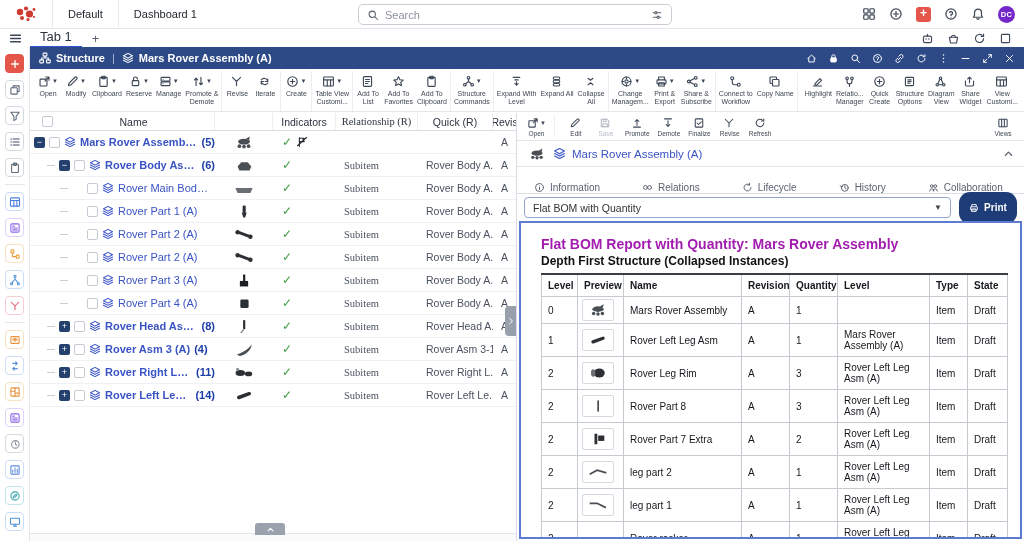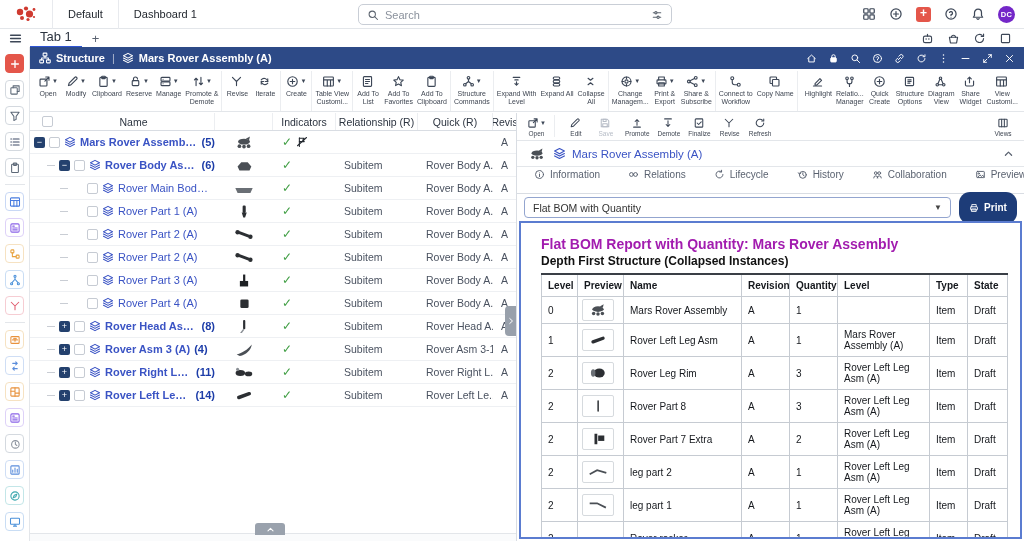--- a/index.html
+++ b/index.html
@@ -74,21 +74,21 @@
 
   
   .content { position:absolute; top:66px; left:0; width:994px; height:428px; display:flex; }
   .tree-panel { width:486px; position:relative; }
 
   
   .tree-head { height:18px; display:flex; align-items:center;
     border-bottom:1px solid #d9dde3; font-size:10.5px; color:#2c3440; }
   .th { display:flex; align-items:center; justify-content:center; height:100%;
     border-right:1px solid #eceef1; overflow:hidden; white-space:nowrap; }
-  .c0{width:185px;} .c1{width:58px;} .c2{width:63px;} .c3{width:82px;} .c4{width:75px;} .c5{width:23px; border-right:none;}
+  .c0{width:185px;} .c1{width:58px;} .c2{width:63px;} .c3{width:82px;font-family:Liberation Serif, serif;} .c4{width:75px;} .c5{width:23px; border-right:none;}
   .tree-head .c0 { justify-content:flex-start; padding-left:12px; }
   .tree-head .c0 .hlabel { flex:1; text-align:center; }
   .checkbox { width:11px; height:11px; border:1px solid #c6cbd3; border-radius:2px;
     background:#fff; flex:none; cursor:pointer; }
   .tr { height:23px; display:flex; align-items:center; border-bottom:1px solid #eef0f3;
     font-size:10.5px; color:#4a5260; }
   .tr .td { height:100%; display:flex; align-items:center; overflow:hidden; white-space:nowrap; }
   .namecell { gap:4px; }
   .expander { width:11px; height:11px; border-radius:2px; background:#24416e; color:#fff;
     font-size:9px; line-height:10px; text-align:center; flex:none; cursor:pointer; }
@@ -128,21 +128,21 @@
   .dp-btn .lb { font-size:6.5px; color:#3f4652; line-height:1.1; }
   .dp-btn.divider { border-right:1px solid #ebedf0; padding-right:8px; margin-right:6px; }
   .dp-btn.disabled .icrow, .dp-btn.disabled .lb { color:#b6bcc6; }
   .dp-views { margin-left:auto; }
   .dp-item { height:26px; border-bottom:1px solid #e3e6ea; display:flex;
     align-items:center; gap:6px; padding:0 10px; }
   .dp-item .thumb { width:20px; height:14px; }
   .dp-item .type-ic { width:13px; height:13px; }
   .dp-title { color:var(--link); font-size:11.5px; cursor:pointer; }
   .dp-collapse { margin-left:auto; width:11px; height:11px; color:#5a6270; cursor:pointer; }
-  .dp-tabs { height:27px; display:flex; align-items:flex-start; gap:6px;
+  .dp-tabs { height:27px; display:flex; align-items:flex-end; gap:20px;
     border-bottom:1px solid #d9dde3; padding:2px 6px 0; }
   .dp-tab { display:flex; align-items:center; gap:5px; padding:0 11px; font-size:10px;
     color:#5a6270; cursor:pointer; white-space:nowrap; }
   .dp-tab .ic { width:11px; height:11px; }
   .dp-tab.active { color:#2443b8; font-weight:bold; border:1px solid #d9dde3;
     border-bottom:3px solid var(--accent); border-radius:5px 5px 0 0; background:#fff; }
   .dp-selector { height:27px; display:flex; align-items:center; gap:8px; padding:3px 7px; }
   .selectbox { flex:1; height:21px; border:1px solid #93a5cf; border-radius:4px;
     display:flex; align-items:center; justify-content:space-between; padding:0 8px;
     font-size:10.5px; color:#333; cursor:pointer; background:#fff; }

